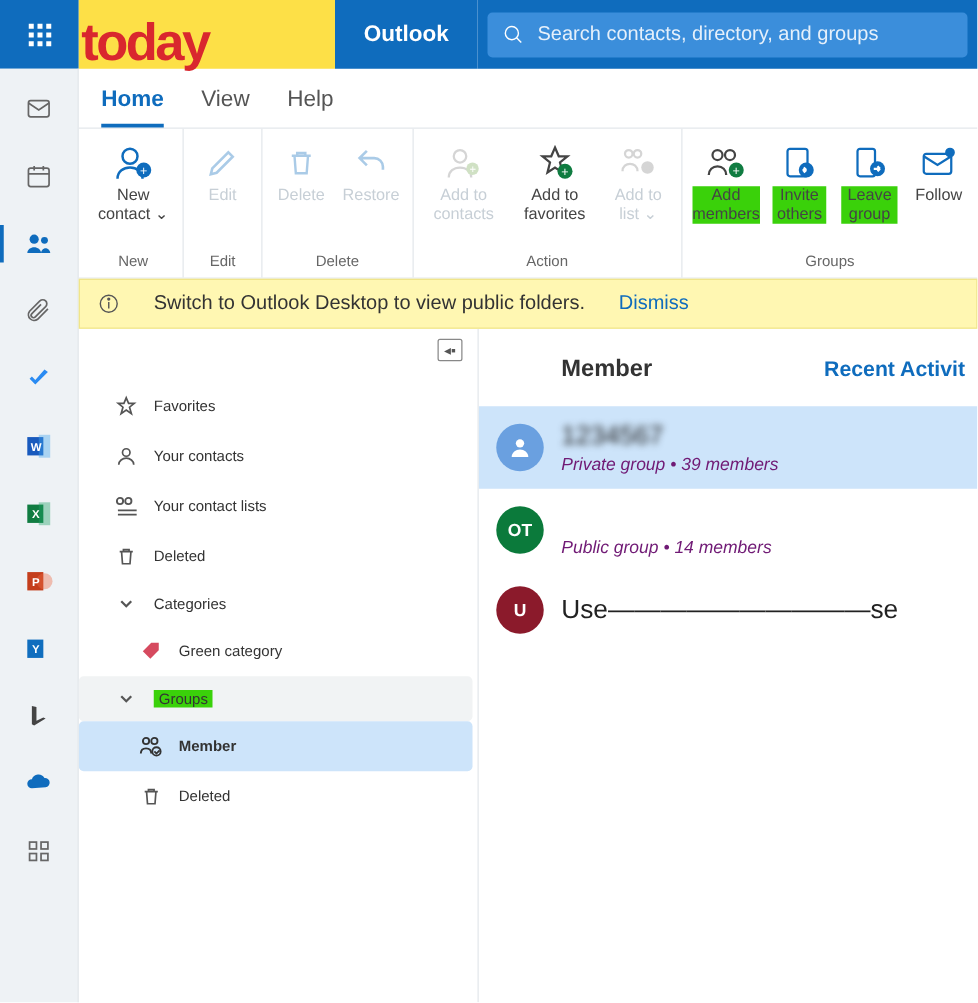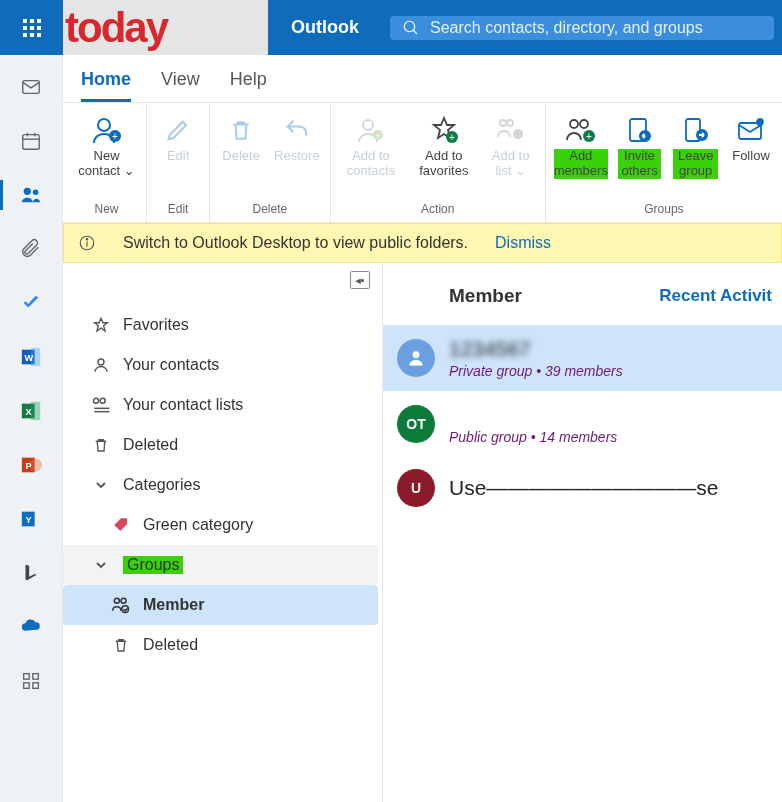--- a/index.html
+++ b/index.html
@@ -3,26 +3,26 @@
 <meta charset="utf-8">
 <style>
   * { box-sizing: border-box; margin: 0; padding: 0; font-family: "Segoe UI", Arial, sans-serif; }
   body { width: 782px; height: 802px; overflow: hidden; background: #fff; color: #333; font-size: 14px; }
 
   
   .header { display: flex; height: 55px; }
   .header-left { width: 63px; background: #0f6cbd; display:flex; align-items:center; justify-content:center; }
   .waffle { display:grid; grid-template-columns:repeat(3,4px); grid-template-rows:repeat(3,4px); gap:3px;}
   .waffle div{background:#fff;width:4px;height:4px;}
-  .header-logo { width: 205px; background: #e5e5e5; display:flex; align-items:center; padding-left:2px; }
+  .header-logo { width: 205px; background: #fde047; display:flex; align-items:flex-end; padding-left:2px; }
   .logo-text { font-size:42px; font-weight:700; color:#d9272e; letter-spacing:-2px; line-height:1;}
   .header-app { width: 114px; background: #0f6cbd; display:flex; align-items:center; justify-content:center; }
   .app-name { color:#fff; font-size:18px; font-weight:600;}
   .header-search { flex:1; background:#0f6cbd; display:flex; align-items:center; padding:0 8px;}
-  .search-box { flex:1; height:24px; background:#3b8edb; border-radius:4px; display:flex; align-items:center; padding:0 12px; color:#fff;}
+  .search-box { flex:1; height:36px; background:#3b8edb; border-radius:4px; display:flex; align-items:center; padding:0 12px; color:#fff;}
   .search-box input { flex:1; background:transparent; border:none; color:#fff; font-size:16px; outline:none;}
   .search-box input::placeholder{color:#e5f0fb;}
   .search-icon{width:18px;height:18px;stroke:#fff;fill:none;stroke-width:1.5;margin-right:10px;}
 
   .layout { display:flex; height:747px;}
 
   
   .rail { width:63px; background:#eef2f5; border-right:1px solid #e4e8eb; display:flex; flex-direction:column; align-items:center; padding-top:20px; gap:30px;}
   .rail-item{width:28px;height:24px;display:flex;align-items:center;justify-content:center;position:relative;}
   .rail-item.selected::before{content:"";position:absolute;left:-17px;top:-3px;width:3px;height:30px;background:#0f6cbd;}
@@ -54,21 +54,21 @@
   .infobar a{color:#0f6cbd;text-decoration:none;}
   .info-icon{width:18px;height:18px;stroke:#555;fill:none;stroke-width:1.5;}
 
   
   .content{display:flex;flex:1;overflow:hidden;}
 
   
   .nav{width:320px;padding:16px 4px 0 0;border-right:1px solid #e4e8eb;position:relative;}
   .nav-toggle{position:absolute;top:8px;right:12px;width:20px;height:18px;border:1px solid #888;border-radius:2px;display:flex;align-items:center;justify-content:center;font-size:11px;color:#555;}
   .nav-inner{padding-top:26px;}
-  .nitem{display:flex;align-items:center;gap:12px;padding:11px 10px 11px 28px;font-size:16px;color:#333;cursor:pointer;border-radius:4px;}
+  .nitem{display:flex;align-items:center;gap:12px;padding:11px 10px 11px 28px;font-size:12px;color:#333;cursor:pointer;border-radius:4px;}
   .nitem .nico{width:20px;display:flex;justify-content:center;}
   .nitem.sub{padding-left:48px;}
   .nitem.sub2{padding-left:48px;}
   .nitem.selected{background:#cde4fa;}
   .nitem.selected .ntxt{font-weight:600;}
   .nitem.hover{background:#f1f3f4;}
   .chev{width:12px;height:12px;stroke:#555;fill:none;stroke-width:1.8;}
   .hltxt{background:#3ad10a;padding:0 4px;}
 
   

